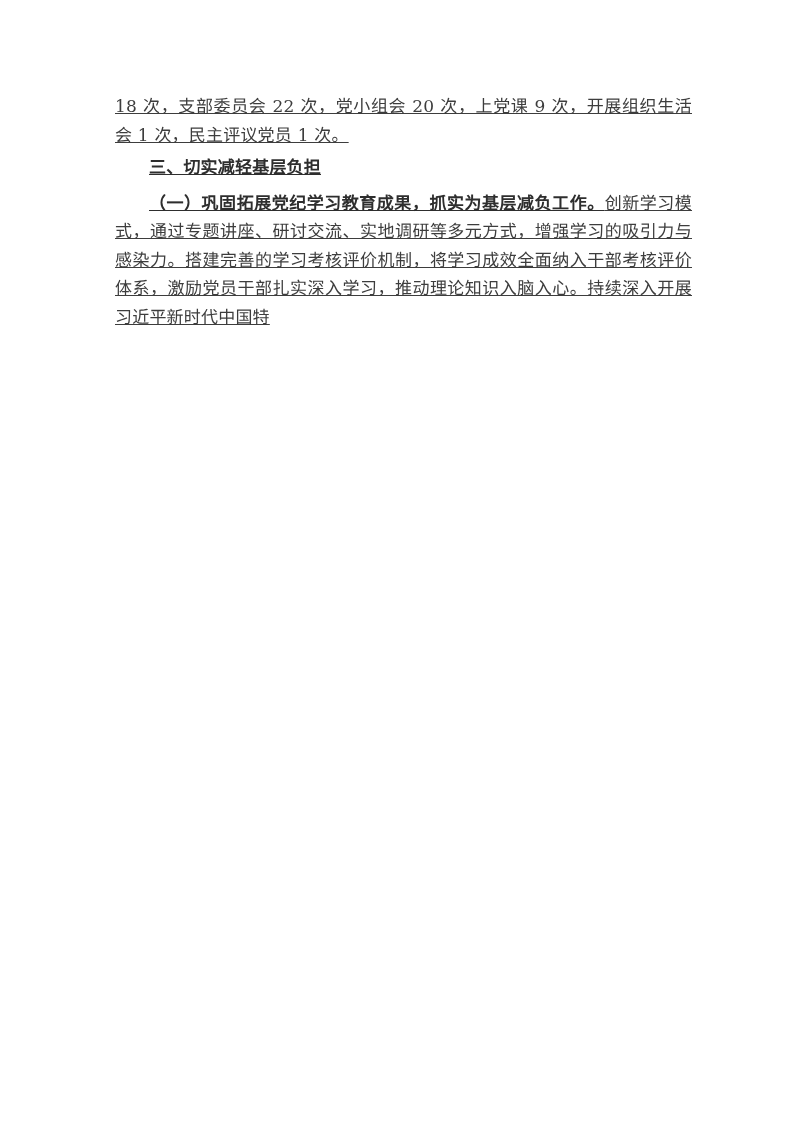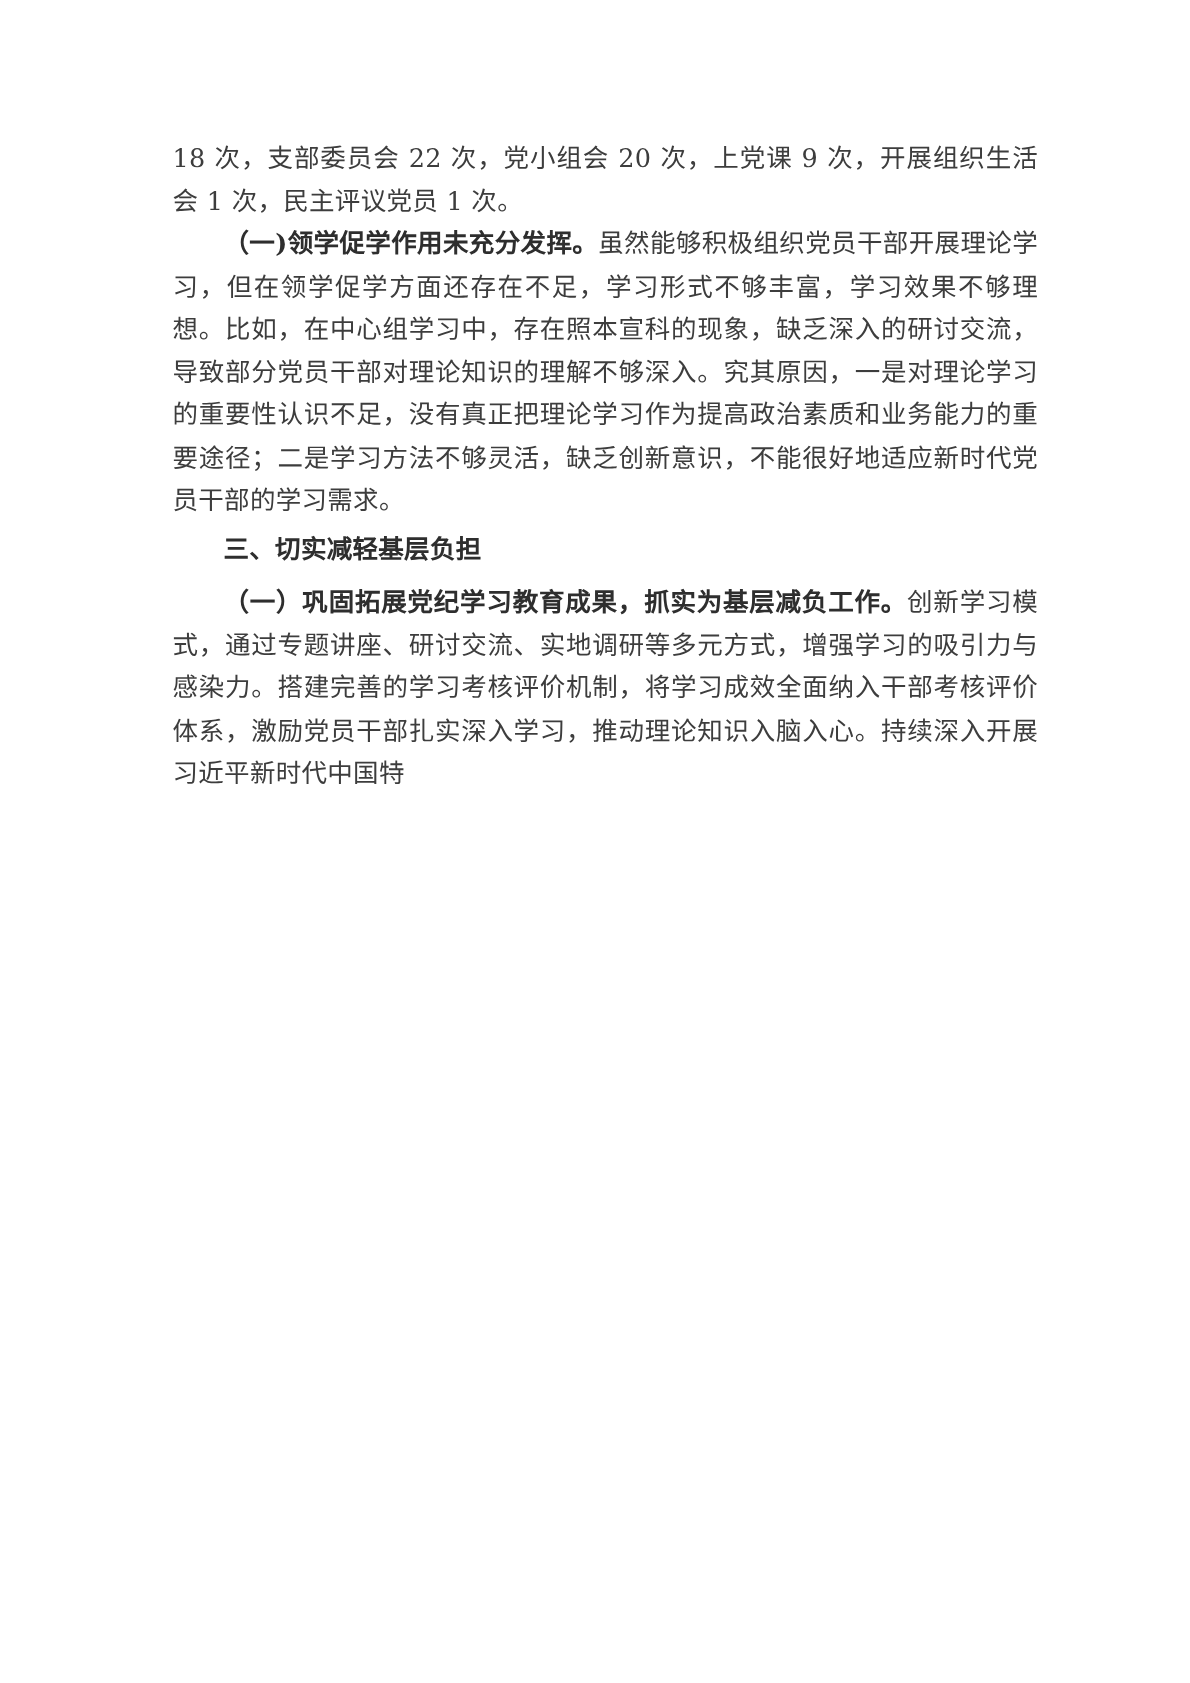--- a/index.html
+++ b/index.html
@@ -38,29 +38,29 @@
     text-indent: 0;
   }
   p.heading {
     text-indent: 2em;
     font-weight: 700;
     color: var(--heading-color, #2e2e2e);
     margin: 4px 0 7px 0;
   }
   .run {
     font-weight: 400;
+    text-decoration: underline;
   }
   .run.bold {
     font-weight: 700;
     color: var(--heading-color, #2e2e2e);
   }
 </style>
 </head>
 <body>
 
 <div class="page">
   <div class="doc-content" id="doc-content">
       <p class="paragraph-continuation"><span class="run">18 次，支部委员会 22 次，党小组会 20 次，上党课 9 次，开展组织生活会 1 次，民主评议党员 1 次。</span></p>
-      <p class="paragraph"><span class="run bold">（一)领学促学作用未充分发挥。</span><span class="run">虽然能够积极组织党员干部开展理论学习，但在领学促学方面还存在不足，学习形式不够丰富，学习效果不够理想。比如，在中心组学习中，存在照本宣科的现象，缺乏深入的研讨交流，导致部分党员干部对理论知识的理解不够深入。究其原因，一是对理论学习的重要性认识不足，没有真正把理论学习作为提高政治素质和业务能力的重要途径；二是学习方法不够灵活，缺乏创新意识，不能很好地适应新时代党员干部的学习需求。</span></p>
       <p class="heading"><span class="run bold">三、切实减轻基层负担</span></p>
       <p class="paragraph"><span class="run bold">（一）巩固拓展党纪学习教育成果，抓实为基层减负工作。</span><span class="run">创新学习模式，通过专题讲座、研讨交流、实地调研等多元方式，增强学习的吸引力与感染力。搭建完善的学习考核评价机制，将学习成效全面纳入干部考核评价体系，激励党员干部扎实深入学习，推动理论知识入脑入心。持续深入开展习近平新时代中国特</span></p>
     </div>
 </div>
 
 </body></html>

